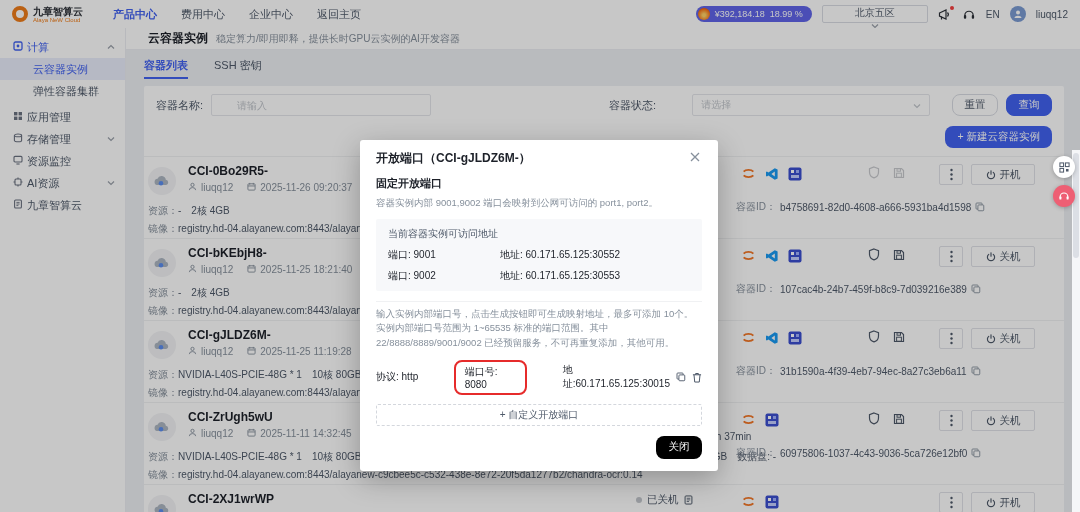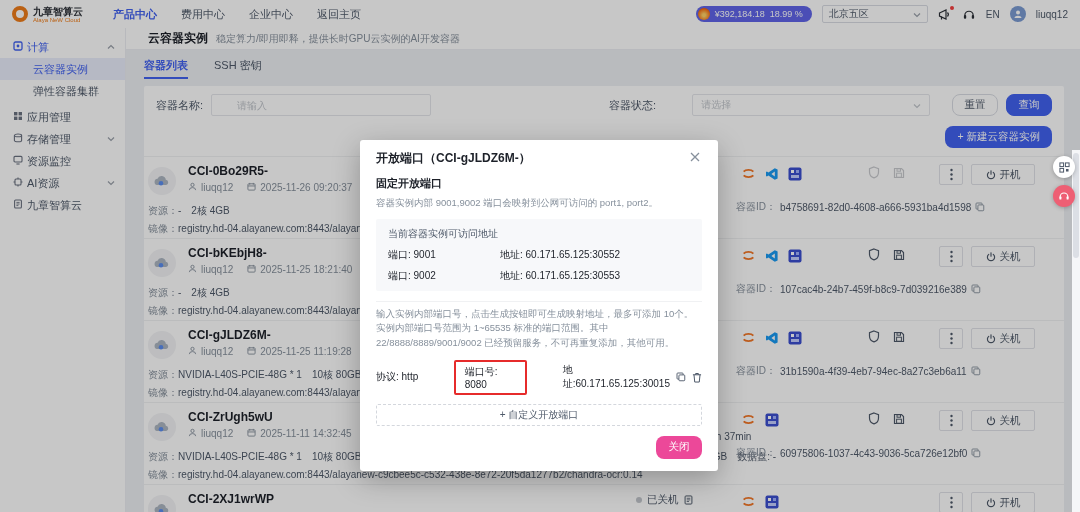--- a/index.html
+++ b/index.html
@@ -11,21 +11,21 @@
   .logo { display:flex; align-items:center; gap:5px; }
   .logo-mark { width:16px; height:16px; border-radius:50%; border:4px solid #ef7d1a; background:#fff; }
   .logo-t1 { font-size:10px; font-weight:bold; color:#2b2f36; line-height:1.1; }
   .logo-t2 { font-size:6px; color:#ef7d1a; line-height:1; }
   .topnav { display:flex; gap:24px; margin-left:30px; font-size:11px; color:#4e5969; }
   .topnav .tn { cursor:pointer; }
   .topnav .tn.active { color:#4262f0; font-weight:bold; }
   .top-right { margin-left:auto; display:flex; align-items:center; gap:10px; }
   .pill { background:#6065e9; color:#fff; font-size:9px; height:16px; border-radius:9px; display:flex; align-items:center; gap:5px; padding:0 9px 0 2px; }
   .fire { width:12px; height:12px; border-radius:50%; background:radial-gradient(circle at 50% 60%, #ffd166 15%, #f25c05 75%); }
-  .region { width:106px; height:18px; border:1px solid #d9dce3; border-radius:2px; font-size:10px; color:#4e5969; display:flex; align-items:center; justify-content:space-between; padding:0 6px; background:#fff; }
+  .region { width:106px; height:18px; border:1px solid #d9dce3; border-radius:2px; font-size:10px; color:#4e5969; display:flex; align-items:center; justify-content:space-between; padding:0 6px; background:#fff;flex-direction:column; }
   .tb-icon { position:relative; display:flex; align-items:center; }
   .dot-badge { position:absolute; top:-2px; right:-2px; width:4px; height:4px; border-radius:50%; background:#f53f3f; }
   .en { font-size:10px; color:#4e5969; }
   .avatar-sm { width:16px; height:16px; border-radius:50%; background:#7b9bd2; display:flex; align-items:center; justify-content:center; }
   .uname { font-size:10px; color:#4e5969; }
 
   
   .body-row { display:flex; height:484px; }
   .sidebar { width:126px; background:#fff; border-right:1px solid #eceef2; padding-top:8px; font-size:11px; color:#4e5969; flex-shrink:0; }
   .snav { height:22px; display:flex; align-items:center; padding:0 10px 0 13px; gap:4px; cursor:pointer; }
@@ -92,25 +92,25 @@
   .m-close { cursor:pointer; display:flex; padding:2px; }
   .m-h { font-size:11px; font-weight:bold; color:#1d2129; margin-top:9px; }
   .m-desc { font-size:9.5px; color:#86909c; margin-top:5px; line-height:1.55; }
   .m-panel { background:#f7f8fa; border-radius:2px; padding:8px 12px; margin-top:8px; }
   .m-panel-title { font-size:10px; color:#4e5969; }
   .m-map { display:flex; margin-top:7px; font-size:10px; color:#1d2129; }
   .m-map .p { width:112px; }
   .m-custom { border-top:1px solid #f0f1f3; margin-top:10px; }
   .m-entry { display:flex; align-items:center; margin-top:9px; font-size:10px; color:#1d2129; }
   .m-proto { width:88px; }
-  .m-port-box { border:2px solid #e62b2b; border-radius:2px; padding:3px 9px; font-size:10px; }
+  .m-port-box { border:2px solid #e62b2b; border-radius:8px; padding:3px 9px; font-size:10px; }
   .m-addr { margin-left:36px; display:flex; align-items:center; gap:6px; }
   .m-add { margin-top:9px; height:22px; border:1px dashed #d4d7dd; border-radius:2px; display:flex; align-items:center; justify-content:center; font-size:10px; color:#4e5969; cursor:pointer; }
   .m-footer { display:flex; justify-content:flex-end; margin-top:10px; }
-  .btn-close { width:46px; height:23px; background:#ec4899; color:#fff; border:none; }
+  .btn-close { width:46px; height:23px; background:#000000; color:#fff; border:none; }
 
   
   .float-stack { position:absolute; right:5px; top:156px; z-index:70; display:flex; flex-direction:column; gap:7px; }
   .fbtn { width:22px; height:22px; border-radius:50%; box-shadow:0 1px 4px rgba(0,0,0,.25); display:flex; align-items:center; justify-content:center; cursor:pointer; }
   .fbtn.white { background:#fff; }
   .fbtn.pink { background:#ee5f74; }
   .scrollbar { position:absolute; right:0; top:150px; bottom:0; width:8px; background:#f5f6f8; z-index:55; }
   .scrollbar .thumb { margin:3px 1px; height:105px; border-radius:3px; background:#dcdfe5; }
 </style>
 </head>

